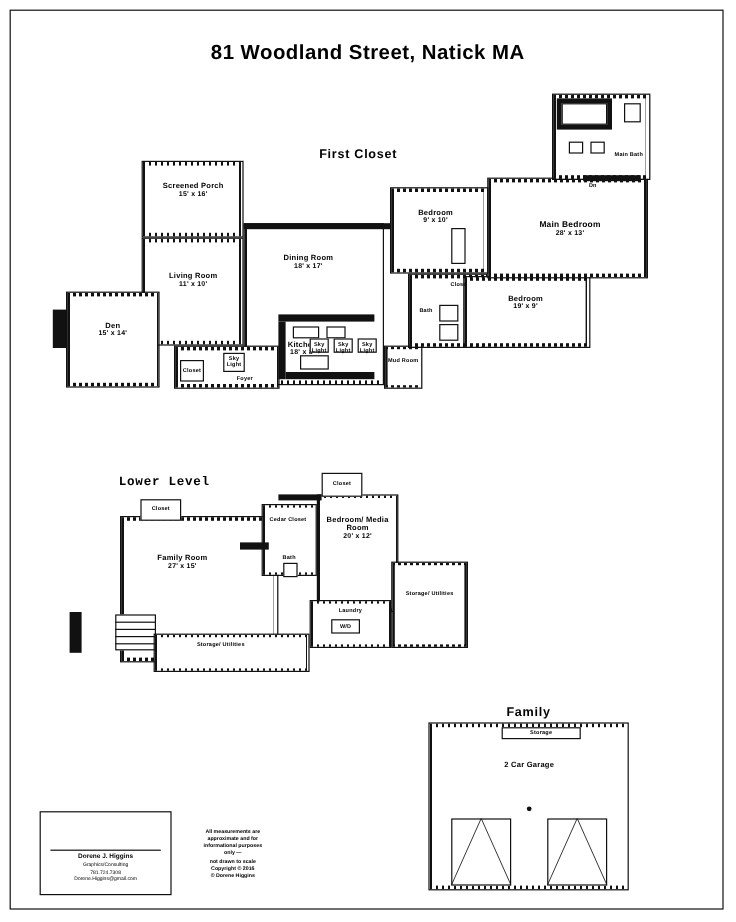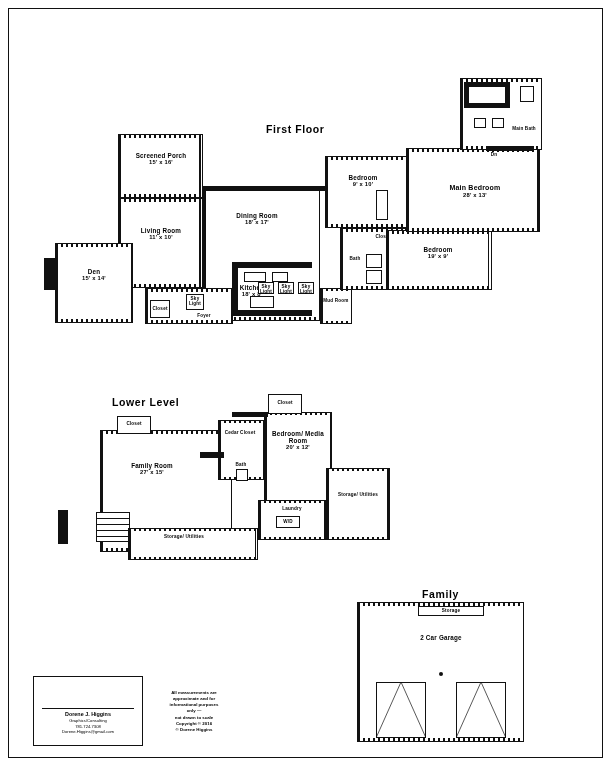--- a/index.html
+++ b/index.html
@@ -23,22 +23,23 @@
   .logo .sub{position:absolute;left:0;top:41px;width:108px;text-align:center;font-size:4.2px;line-height:1.35;}
   .disc{position:absolute;left:146px;top:690px;width:96px;text-align:center;font-size:4.4px;line-height:1.4;font-weight:bold;}
   .sep{position:absolute;background:#111;height:1px;}
 </style>
 </head>
 <body>
 
 <div id="sheet">
   <div class="frame"></div>
 
-
-  <div class="seclabel" style="left:266px;top:123px;">First Floor</div>
+  <div class="title">81 Woodland Street, Natick MA</div>
+
+  <div class="seclabel" style="left:266px;top:123px;">First Closet</div>
 
   <div class="hatch" style="left:118px;top:134px;width:85px;height:64px;"></div>
   <div class="room" style="left:122px;top:138px;width:77px;height:56px;border:none;background:#fff;"></div>
   <div class="lbl" style="left:128px;top:152px;width:66px;">
     <span class="n">Screened Porch</span>
     <span class="d">15' x 16'</span>
   </div>
 
   <div class="hatch" style="left:118px;top:198px;width:85px;height:90px;"></div>
   <div class="room" style="left:122px;top:202px;width:77px;height:82px;border:none;background:#fff;"></div>
@@ -149,21 +150,21 @@
   <div class="lbl tiny" style="left:510px;top:126px;width:28px;">
       <span class="n">Main Bath</span>
     </div>
   <div class="fill" style="left:486px;top:146px;width:48px;height:5px;"></div>
   <div class="lbl tiny" style="left:482px;top:152px;width:24px;">
       <span class="n">Dn</span>
     </div>
 
   <div class="fill" style="left:203px;top:186px;width:122px;height:5px;"></div>
 
-  <div class="seclabel" style="left:112px;top:396px;">Lower Level</div>
+  <div class="seclabel" style="left:99px;top:396px;font-family:Liberation Mono, monospace;">Lower Level</div>
 
   <div class="hatch" style="left:100px;top:430px;width:132px;height:122px;"></div>
   <div class="room" style="left:104px;top:434px;width:124px;height:114px;border:none;background:#fff;"></div>
   <div class="lbl" style="left:112px;top:462px;width:80px;">
     <span class="n">Family Room</span>
     <span class="d">27' x 15'</span>
   </div>
   <div class="fill" style="left:58px;top:510px;width:10px;height:34px;"></div>
 
   <div class="room" style="left:96px;top:512px;width:34px;height:30px;"></div>

